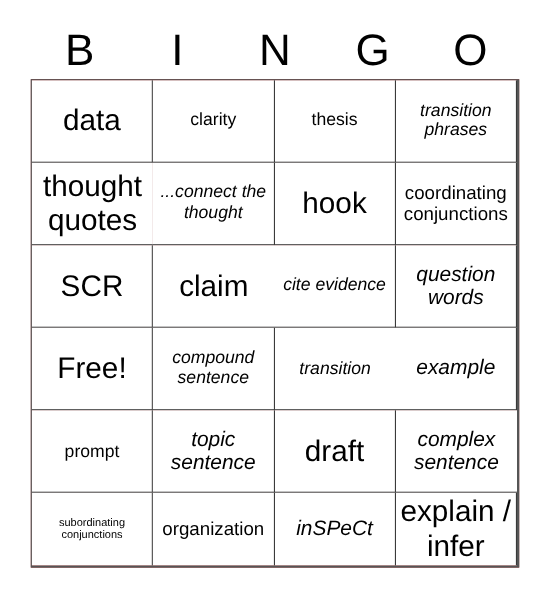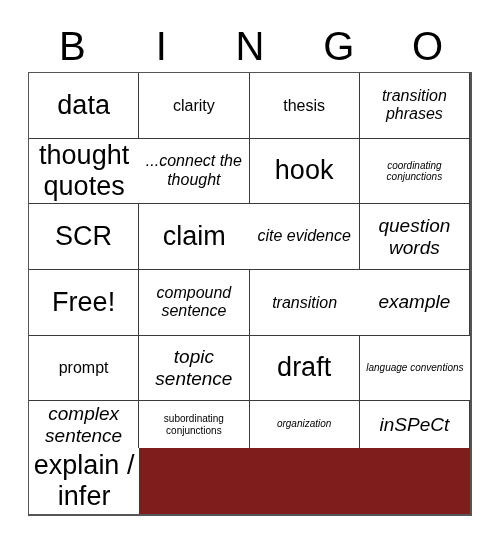--- a/index.html
+++ b/index.html
@@ -90,21 +90,21 @@
     line-height: 1.08;
     word-wrap: break-word;
     color: #000000;
   }
 
   
   .sz-xl  { font-size: 27px; }
   .sz-lg  { font-size: 16px; }
   .sz-md  { font-size: 19px; font-style: italic; }
   .sz-sm  { font-size: 16px; font-style: italic; }
-  .sz-xs  { font-size: 10px; font-style: italic; }
+  .sz-xs  { font-size: 17px; }
   .sz-xxs { font-size: 10px; }
 
   .two-line { line-height: 1.14; }
   .three-line { line-height: 1.18; }
 </style>
 </head>
 <body>
 
 <div id="bingo-card">
 
@@ -168,23 +168,20 @@
       <div class="bingo-cell">
         <span class="cell-text sz-lg">prompt</span>
       </div>
       <div class="bingo-cell">
         <span class="cell-text sz-md two-line">topic sentence</span>
       </div>
       <div class="bingo-cell">
         <span class="cell-text sz-xl">draft</span>
       </div>
       <div class="bingo-cell">
-        <span class="cell-text sz-xs two-line">language conventions</span>
-      </div>
-      <div class="bingo-cell">
         <span class="cell-text sz-md two-line">complex sentence</span>
       </div>
       <div class="bingo-cell">
         <span class="cell-text sz-xxs two-line">subordinating conjunctions</span>
       </div>
       <div class="bingo-cell">
         <span class="cell-text sz-xs">organization</span>
       </div>
       <div class="bingo-cell">
         <span class="cell-text sz-md">inSPeCt</span>

